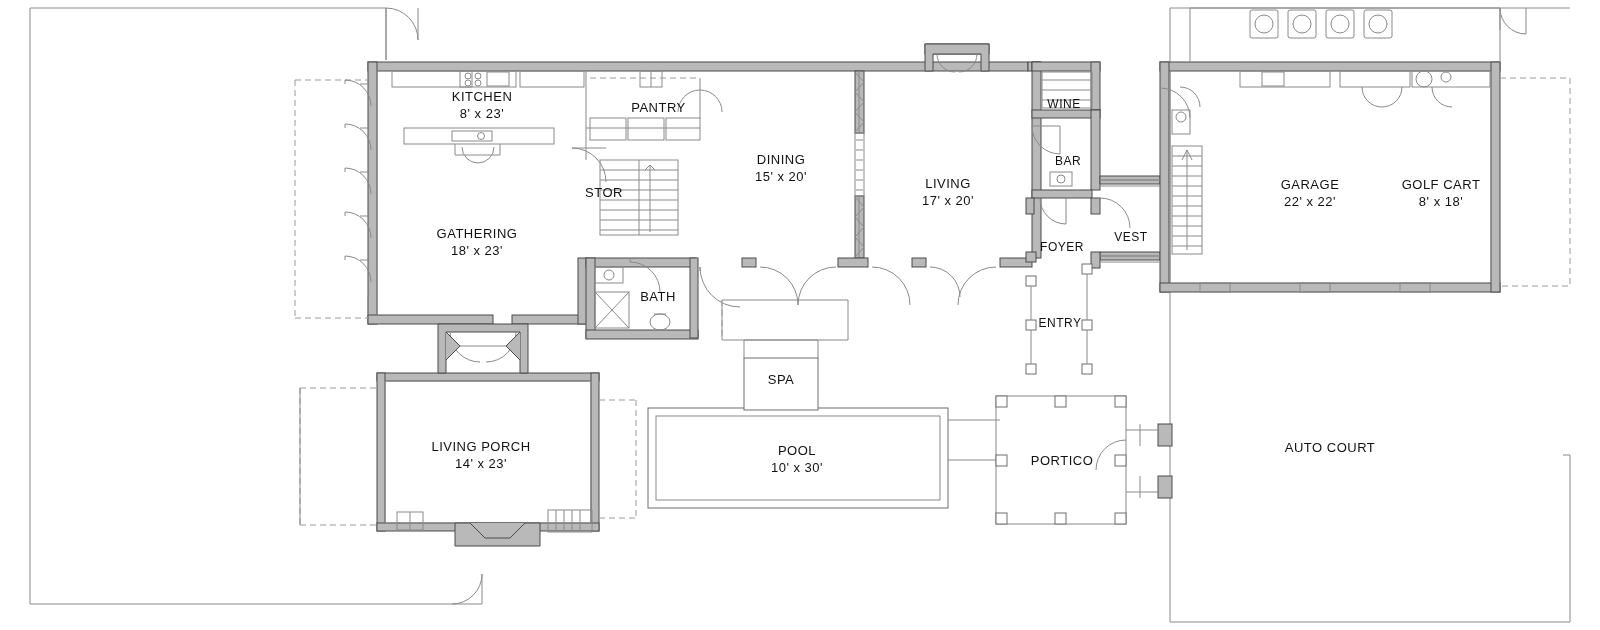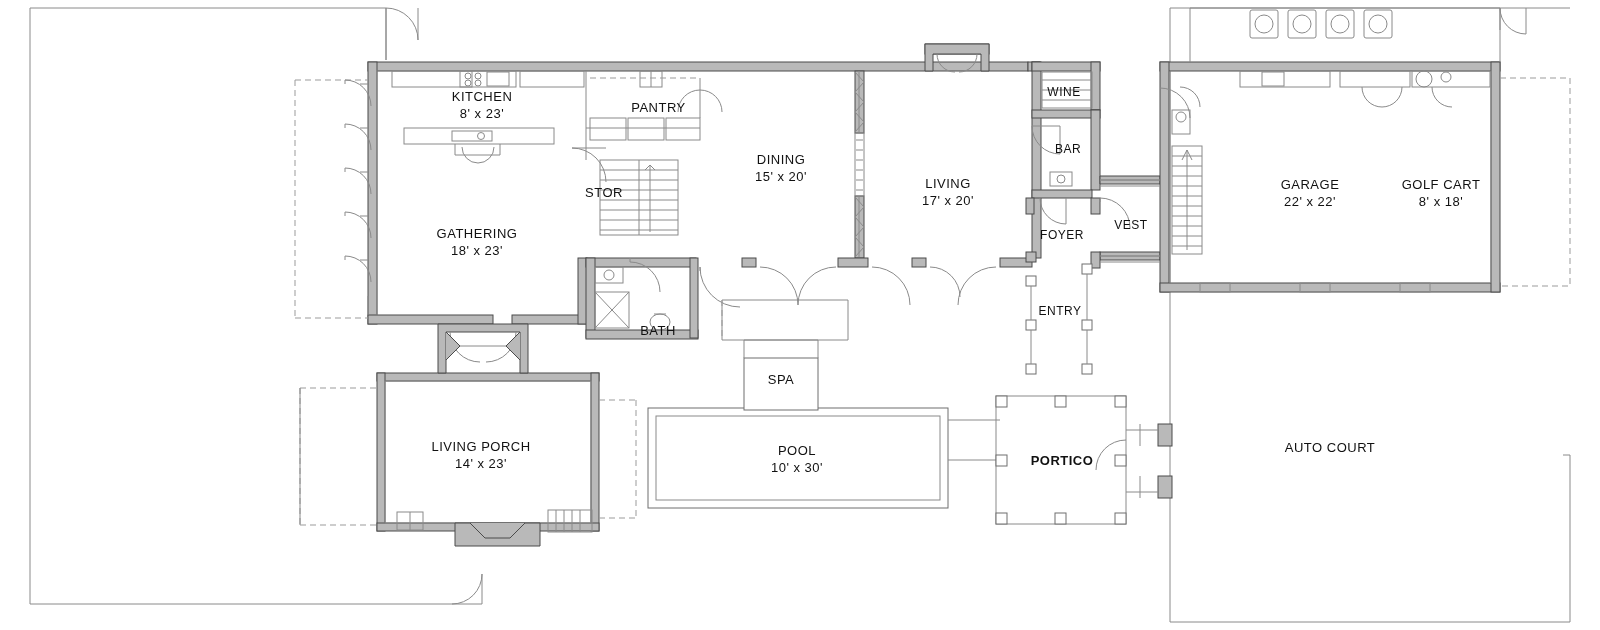--- a/index.html
+++ b/index.html
@@ -1,20 +1,20 @@
 <!DOCTYPE html>
 <html><head>
 <meta charset="utf-8">
 <style>
   html,body{margin:0;padding:0;background:#ffffff;}
   body{width:1600px;height:630px;overflow:hidden;font-family:"Liberation Sans",sans-serif;}
   #plan{position:relative;width:1373px;height:630px;}
   .lbl{position:absolute;color:#111;font-size:13px;letter-spacing:.5px;text-align:center;white-space:nowrap;transform:translate(-50%,-50%);}
   .lbl .dim{display:block;font-size:13px;margin-top:2px;}
-  .lbl.small{font-size:12px;}
+  .lbl.small{font-size:12px;margin-top:12px;}
   svg{position:absolute;left:0;top:0;}
   .wall{fill:#b9b9b9;stroke:#4b4b4b;stroke-width:1;}
   .thin{fill:none;stroke:#8a8a8a;stroke-width:1;}
   .dash{fill:none;stroke:#9b9b9b;stroke-width:1;stroke-dasharray:6 4;}
   .pool{fill:#ffffff;stroke:#6e6e6e;stroke-width:1;}
   .door{fill:none;stroke:#8a8a8a;stroke-width:1;}
   .col{fill:#ffffff;stroke:#6e6e6e;stroke-width:1;}
 </style>
 </head>
 <body>
@@ -284,21 +284,21 @@
 <div class="lbl" style="left:477px;top:242px;">
   <span>GATHERING</span>
   <span class="dim">18' x 23'</span>
 </div>
 <div class="lbl small" style="left:1062px;top:235px;">
   <span>FOYER</span>
 </div>
 <div class="lbl small" style="left:1131px;top:225px;">
   <span>VEST</span>
 </div>
-<div class="lbl" style="left:658px;top:296px;margin-top:34px;">
+<div class="lbl" style="left:658px;top:296px;">
   <span>BATH</span>
 </div>
 <div class="lbl small" style="left:1060px;top:311px;">
   <span>ENTRY</span>
 </div>
 <div class="lbl" style="left:1310px;top:193px;">
   <span>GARAGE</span>
   <span class="dim">22' x 22'</span>
 </div>
 <div class="lbl" style="left:1441px;top:193px;">
@@ -309,20 +309,20 @@
   <span>SPA</span>
 </div>
 <div class="lbl" style="left:481px;top:455px;">
   <span>LIVING PORCH</span>
   <span class="dim">14' x 23'</span>
 </div>
 <div class="lbl" style="left:797px;top:459px;">
   <span>POOL</span>
   <span class="dim">10' x 30'</span>
 </div>
-<div class="lbl" style="left:1062px;top:460px;font-weight:bold;">
+<div class="lbl" style="left:1062px;top:460px;">
   <span>PORTICO</span>
 </div>
 <div class="lbl" style="left:1330px;top:447px;">
   <span>AUTO COURT</span>
 </div>
 
 </div>
 
 </body></html>

